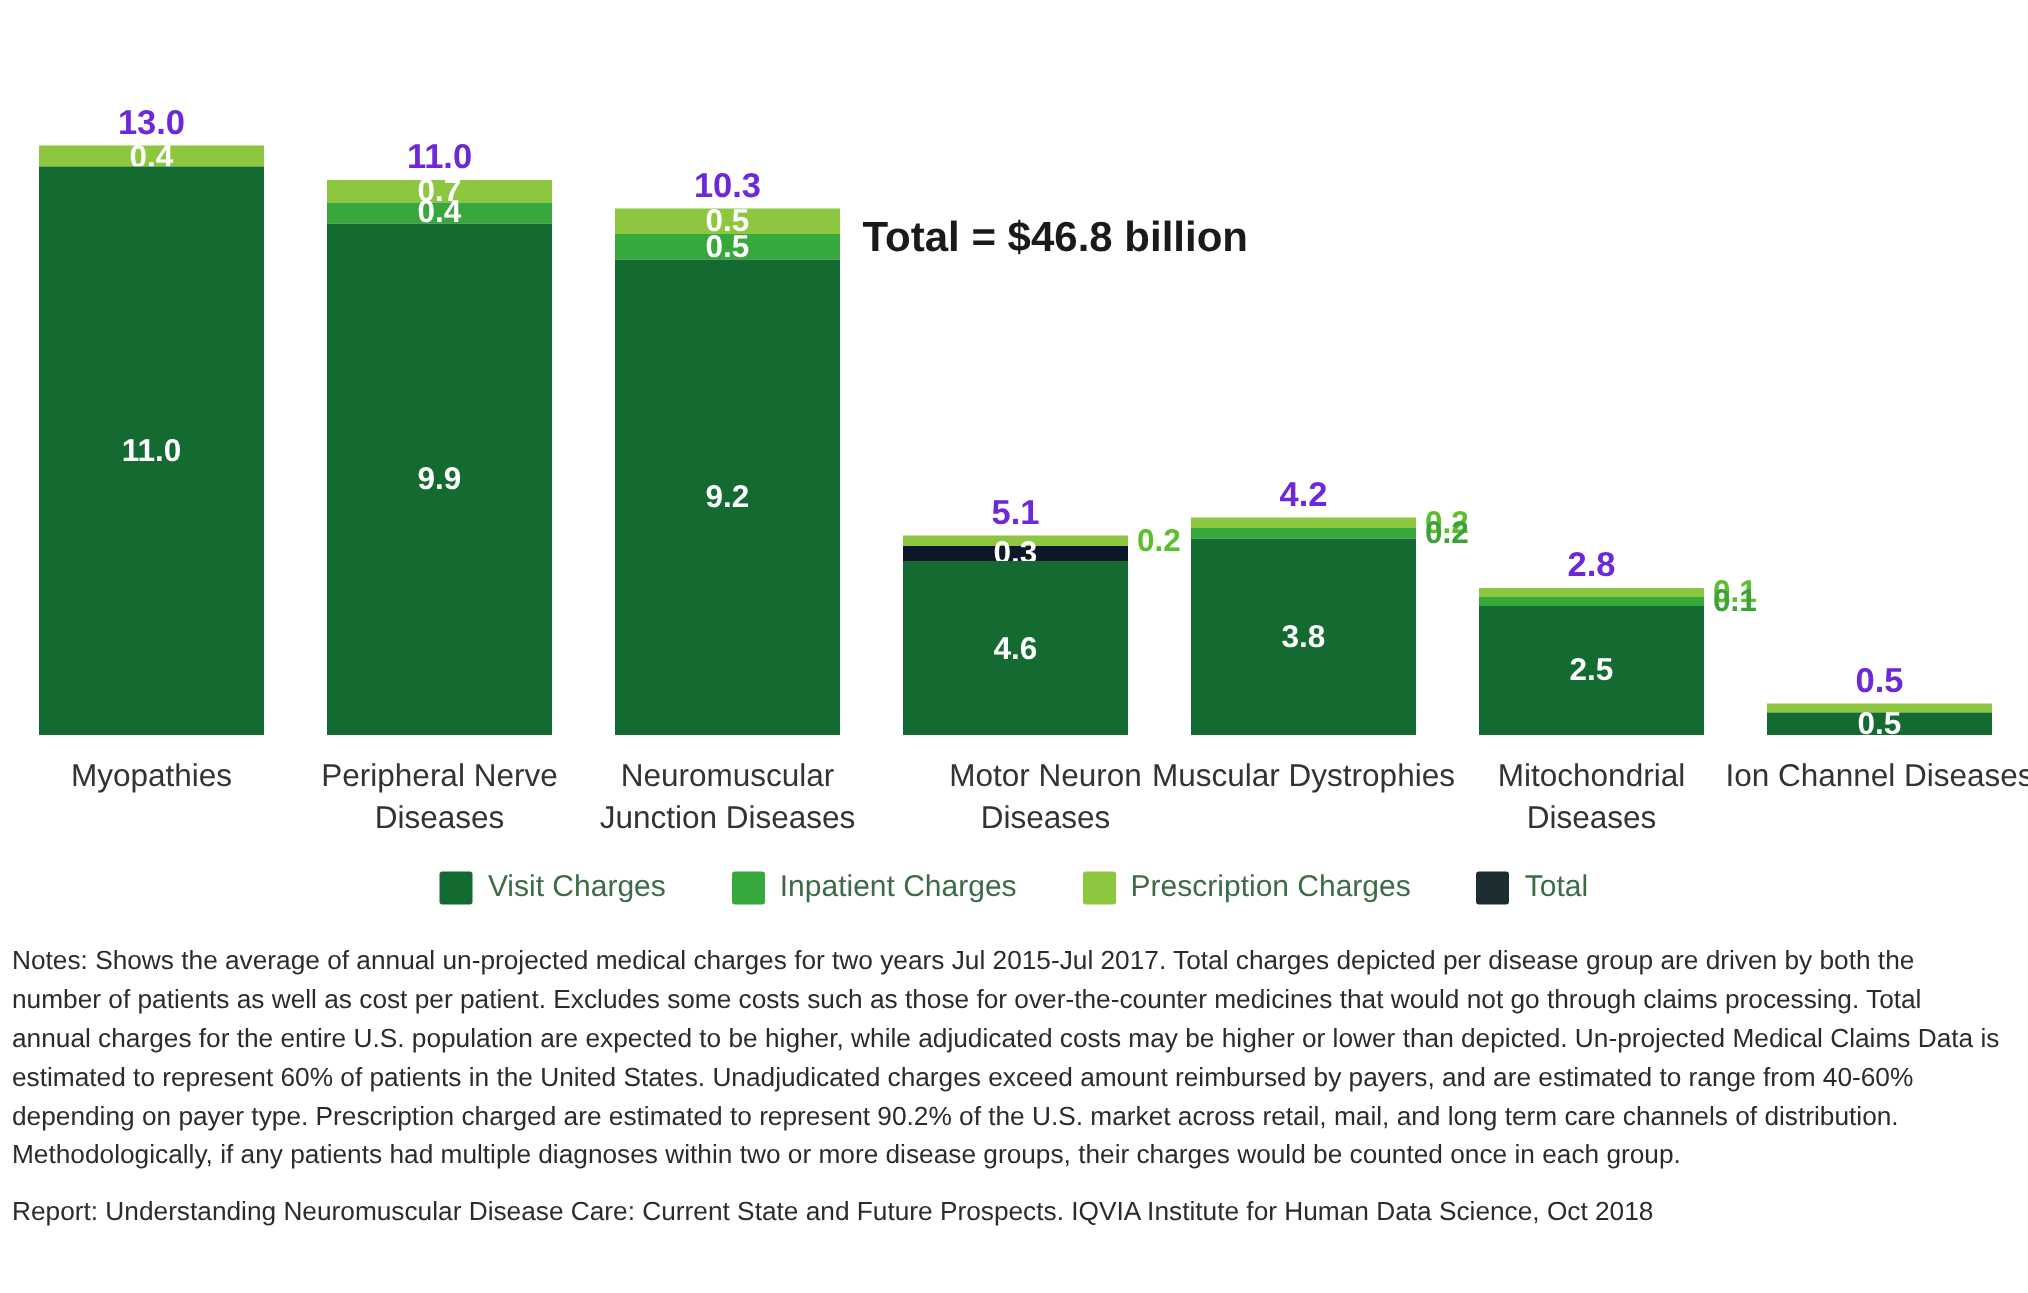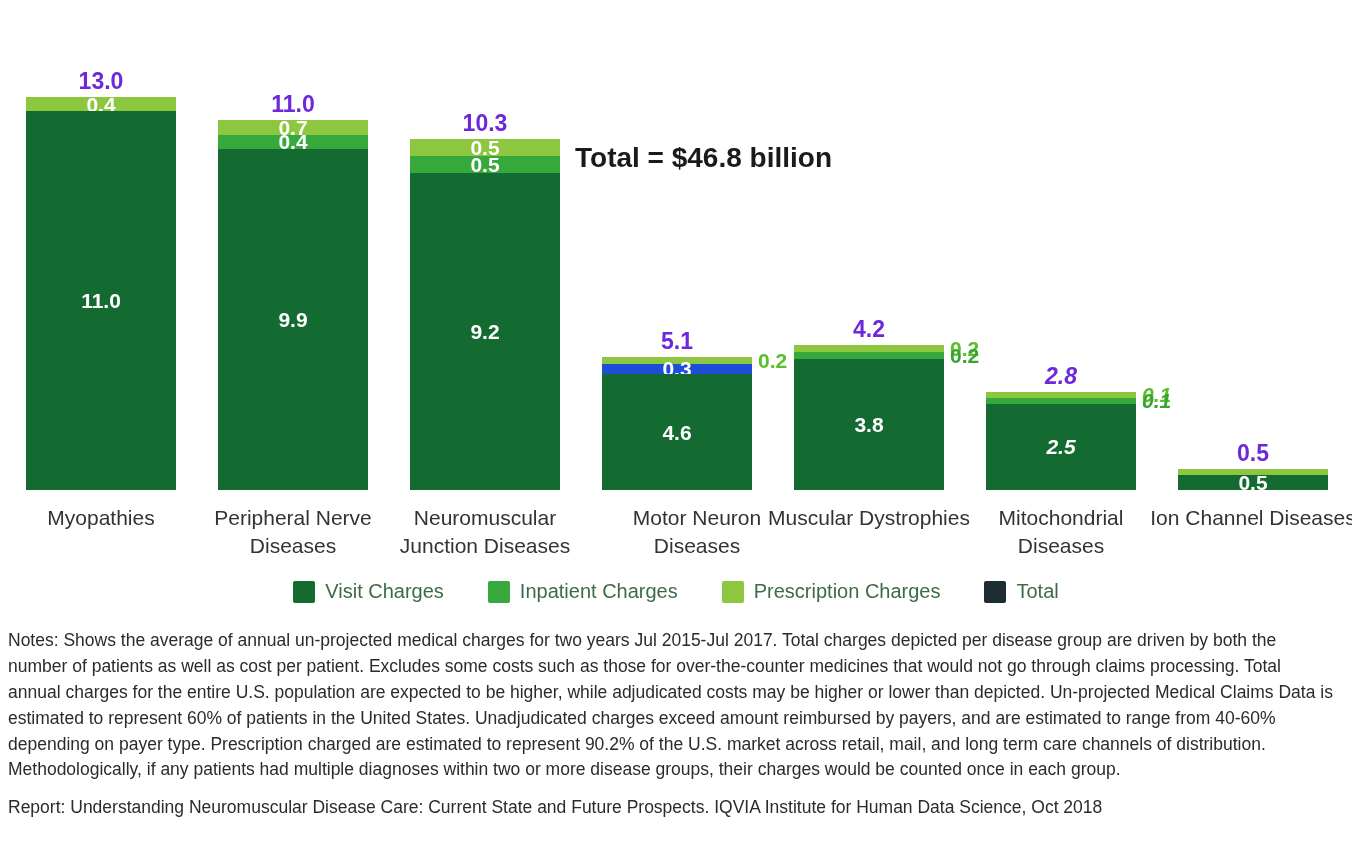--- a/index.html
+++ b/index.html
@@ -175,21 +175,21 @@
             <span class="seg-label">9.2</span>
           </div>
         </div>
       </div>
       <div class="bar-group" style="left: 602px; bottom: 10px; width: 150px;">
         <div class="bar-total">5.1</div>
         <div class="bar-stack">
           <div class="seg" style="height: 6.89231px; background: rgb(141, 198, 63);">
             <span class="seg-label outside">0.2</span>
           </div>
-          <div class="seg" style="height: 10.3385px; background: #1d4ed8;">
+          <div class="seg" style="height: 10.3385px; background: #0f172a;">
             <span class="seg-label">0.3</span>
           </div>
           <div class="seg" style="height: 116px; background: rgb(20, 107, 50);">
             <span class="seg-label">4.6</span>
           </div>
         </div>
       </div>
       <div class="bar-group" style="left: 794px; bottom: 10px; width: 150px;">
         <div class="bar-total">4.2</div>
         <div class="bar-stack">
@@ -197,21 +197,21 @@
             <span class="seg-label outside">0.2</span>
           </div>
           <div class="seg" style="height: 6.89231px; background: rgb(55, 169, 60);">
             <span class="seg-label outside dark">0.2</span>
           </div>
           <div class="seg" style="height: 130.954px; background: rgb(20, 107, 50);">
             <span class="seg-label">3.8</span>
           </div>
         </div>
       </div>
-      <div class="bar-group" style="left: 986px; bottom: 10px; width: 150px; font-style: italic;">
+      <div class="bar-group" style="left: 986px; bottom: 10px; width: 150px;">
         <div class="bar-total">2.8</div>
         <div class="bar-stack">
           <div class="seg" style="height: 6px; background: rgb(141, 198, 63);">
             <span class="seg-label outside">0.1</span>
           </div>
           <div class="seg" style="height: 6px; background: rgb(55, 169, 60);">
             <span class="seg-label outside dark">0.1</span>
           </div>
           <div class="seg" style="height: 86.1538px; background: rgb(20, 107, 50);">
             <span class="seg-label">2.5</span>

